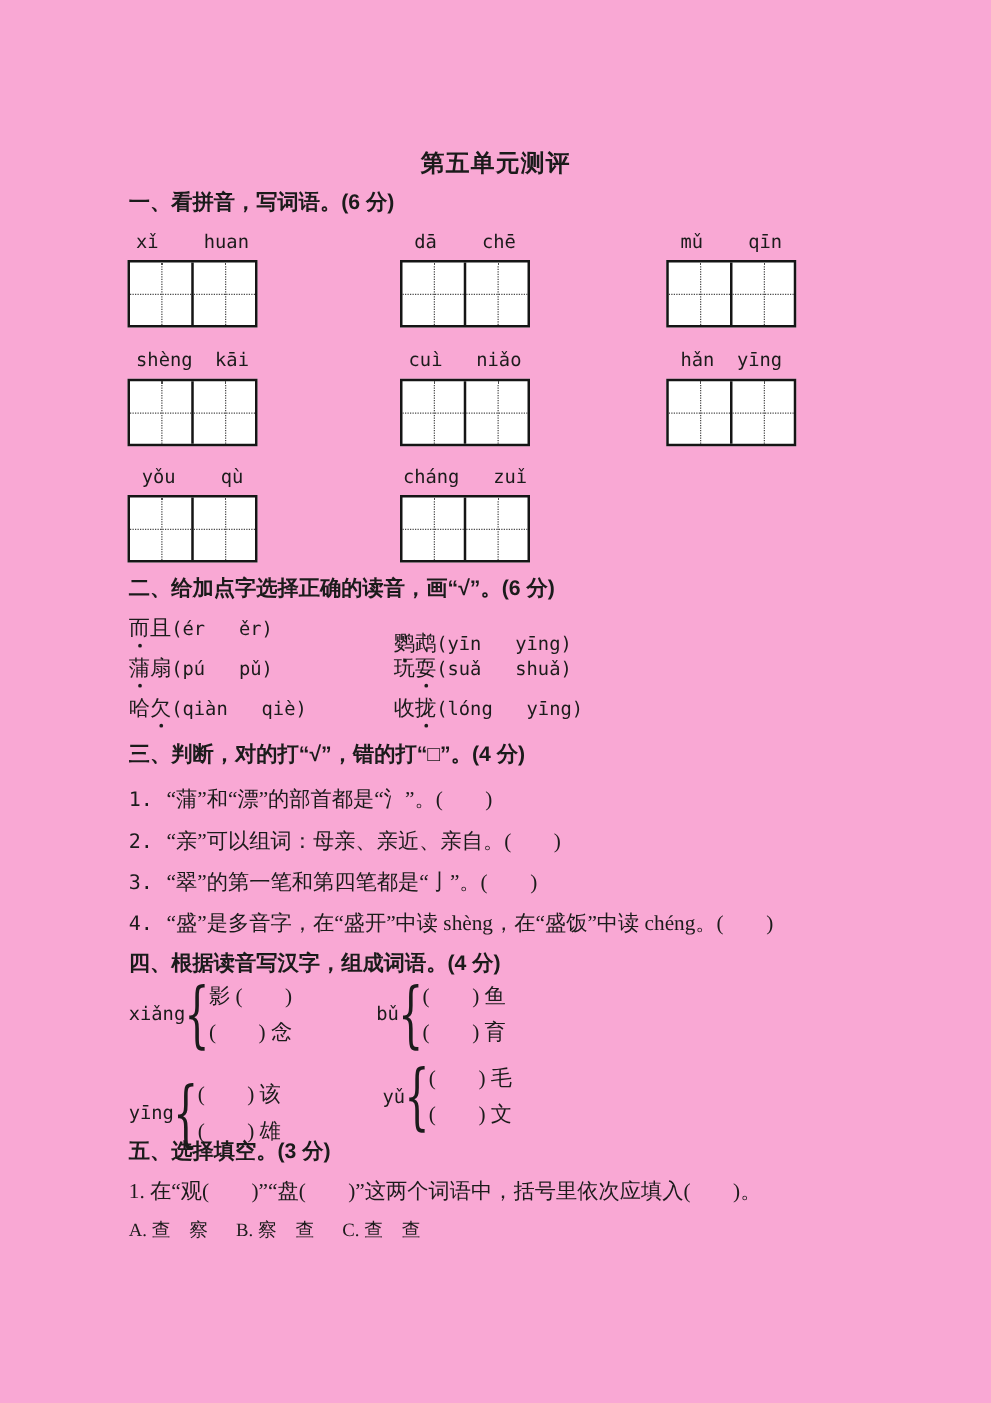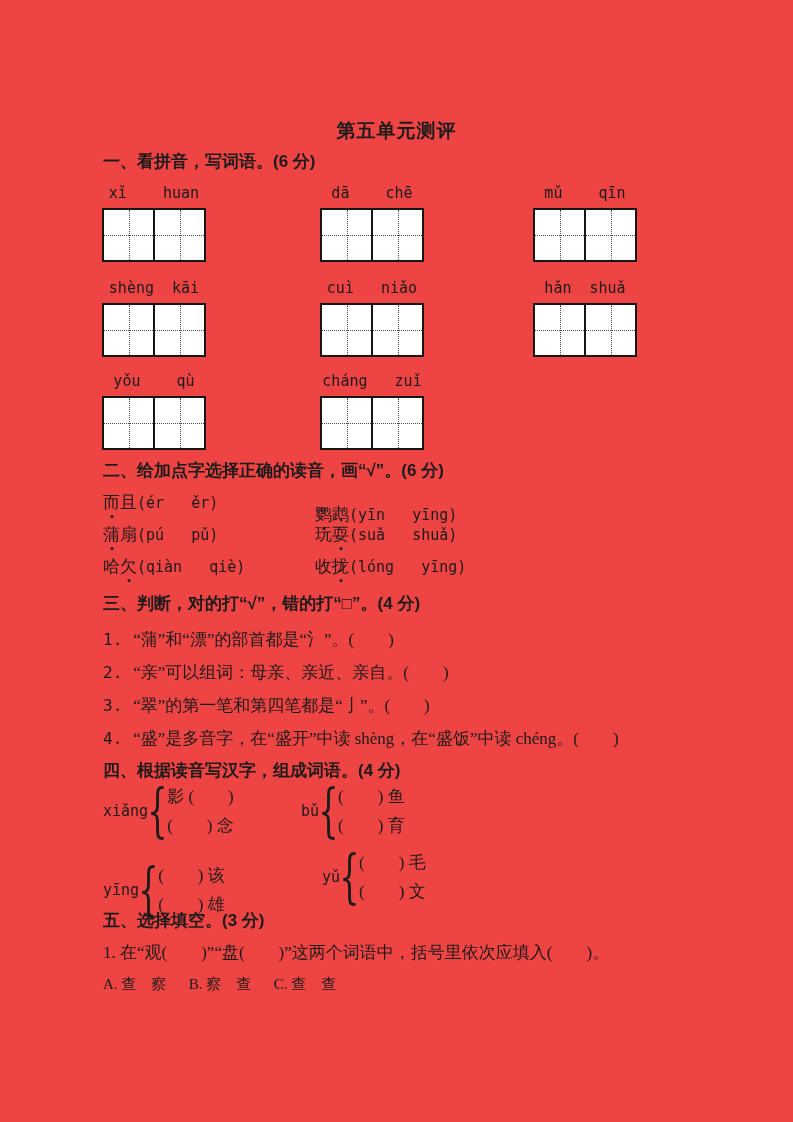--- a/index.html
+++ b/index.html
@@ -1,18 +1,18 @@
 <!DOCTYPE html>
 <html><head>
 <meta charset="utf-8">
 <style>
   html,body { margin:0; padding:0; background:#ffffff; }
   .page {
     position:relative; width:793px; height:1122px; margin:0 auto;
-    background:#ef4444; color:#1b1b1b; overflow:hidden;
+    background:#f9a8d4; color:#1b1b1b; overflow:hidden;
     font-family:"Liberation Serif", serif;
   }
   .title {
     position:absolute; top:118px; left:0; right:0; text-align:center;
     font-family:"Liberation Sans", sans-serif; font-weight:bold; font-size:19px;
     letter-spacing:1px;
   }
   .sec-header {
     position:absolute; left:103px;
     font-family:"Liberation Sans", sans-serif; font-weight:bold; font-size:17px;
@@ -108,21 +108,21 @@
         </div>
     </div>
     <div class="pgroup c2">
       <div class="pinyin-label">cuì   niǎo</div>
       <div class="wgrid">
           <div class="wcell"></div>
           <div class="wcell"></div>
         </div>
     </div>
     <div class="pgroup c3">
-      <div class="pinyin-label">hǎn  shuǎ</div>
+      <div class="pinyin-label">hǎn  yīng</div>
       <div class="wgrid">
           <div class="wcell"></div>
           <div class="wcell"></div>
         </div>
     </div>
   </div>
 
   <div class="grid-row" id="grow3">
     <div class="pgroup c1">
       <div class="pinyin-label">yǒu    qù</div>
@@ -175,21 +175,21 @@
     </span>
   </div>
   <div class="s4group" style="left:103px; top:860px;">
     <span class="s4label">yīng</span>
     <span class="s4brace"></span>
     <span class="s4lines">
       <span class="s4line">(　　) 该</span>
       <span class="s4line">(　　) 雄</span>
     </span>
   </div>
-  <div class="s4group" style="left:306px; top:847px;margin-left:16px;">
+  <div class="s4group" style="left:306px; top:847px;">
     <span class="s4label">yǔ</span>
     <span class="s4brace"></span>
     <span class="s4lines">
       <span class="s4line">(　　) 毛</span>
       <span class="s4line">(　　) 文</span>
     </span>
   </div>
 
   <div class="sec-header" id="s5h">五、选择填空。(3 分)</div>
   <div class="s5q">1. 在“观(　　)”“盘(　　)”这两个词语中，括号里依次应填入(　　)。</div>

